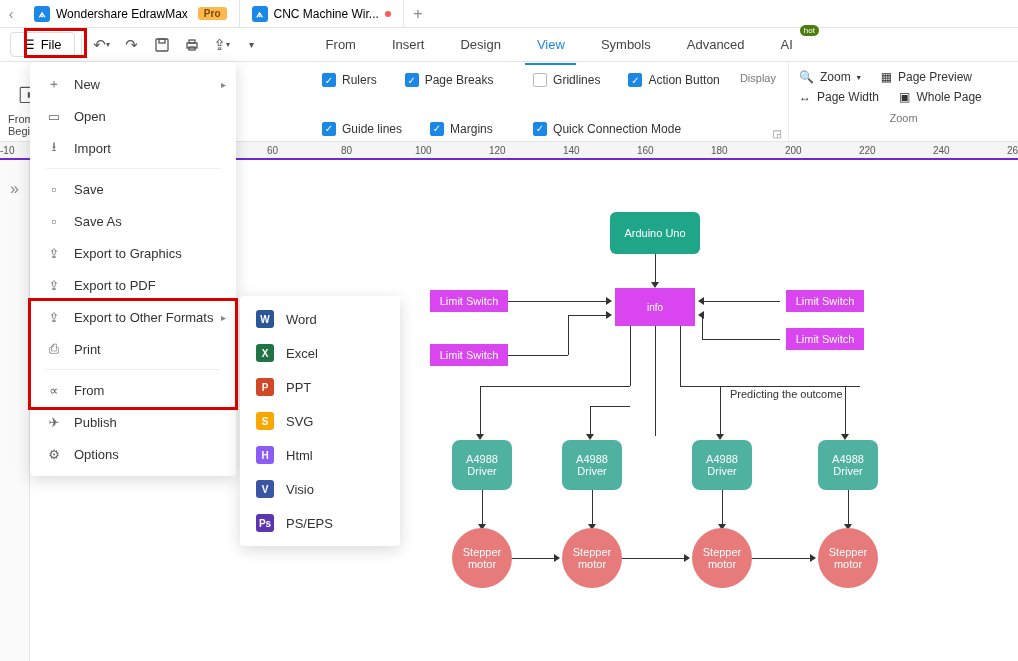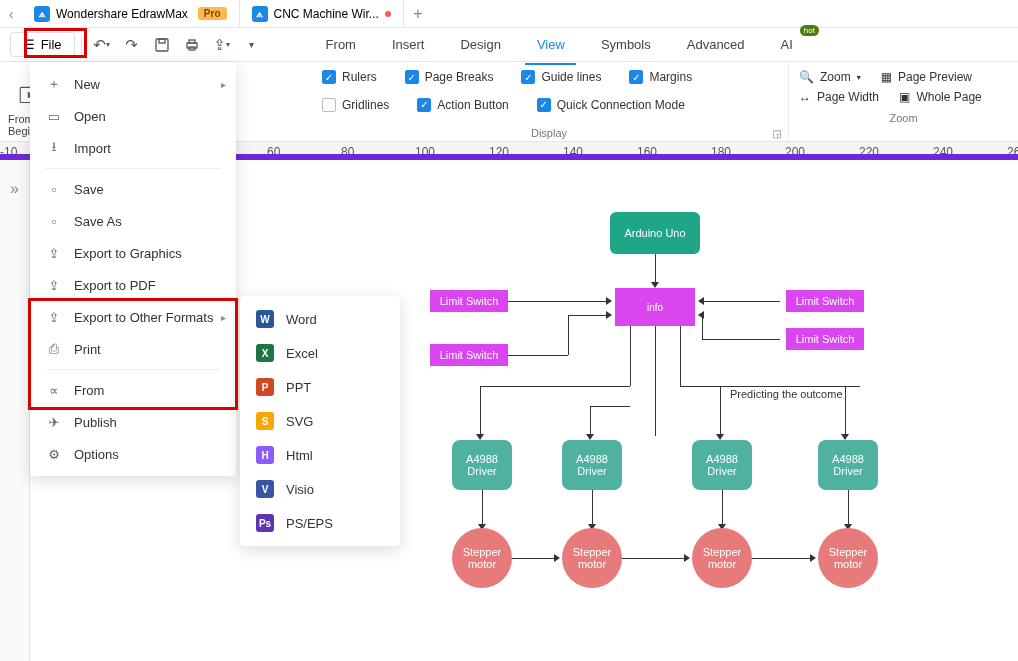--- a/index.html
+++ b/index.html
@@ -21,33 +21,33 @@
 .menutab { padding: 6px 18px; font-size: 13px; color: #444; cursor: pointer; position: relative; }
 .menutab.active { color: #1b87e6; }
 .menutab.active::after { content: ''; position: absolute; bottom: -7px; left: 10%; width: 80%; height: 2px; background: #1b87e6; }
 .hot-badge { position: absolute; top: -6px; right: -8px; background: #4d7c0f; color: #fff; font-size: 8px; padding: 1px 4px; border-radius: 6px; }
 .ribbon { height: 80px; display: flex; background: #fff; border-bottom: 1px solid #e5e5e5; }
 .ribbon-left { width: 310px; display: flex; }
 .ribbon-group { padding: 4px 8px; display: flex; flex-direction: column; justify-content: flex-end; align-items: center; font-size: 11px; color: #555; }
 .ribbon-group .grp-icons { display: flex; gap: 18px; margin-bottom: 6px; }
 .ribbon-group .grp-icon { display: flex; flex-direction: column; align-items: center; gap: 4px; font-size: 11px; color: #444; }
 .ribbon-group .grp-icon svg { width: 26px; height: 26px; }
-.ribbon-display { flex: 1; display: flex; flex-direction: column; justify-content: space-between; padding: 8px 12px 2px; position: relative; }
+.ribbon-display { flex: 1; display: flex; flex-direction: row; justify-content: space-between; padding: 8px 12px 2px; position: relative; }
 .check-row { display: flex; gap: 28px; flex-wrap: wrap; }
 .chk { display: flex; align-items: center; gap: 6px; font-size: 12px; color: #333; cursor: pointer; }
 .chk .box { width: 14px; height: 14px; border: 1px solid #1b87e6; border-radius: 2px; display: flex; align-items: center; justify-content: center; }
 .chk .box.checked { background: #1b87e6; }
 .chk .box.checked::after { content: '✓'; color: #fff; font-size: 10px; }
 .chk .box.unchecked { border-color: #bbb; }
 .grp-label { text-align: center; font-size: 11px; color: #777; margin-top: 2px; }
 .grp-corner { position: absolute; right: 6px; bottom: 2px; font-size: 10px; color: #888; cursor: pointer; }
 .ribbon-zoom { width: 230px; display: flex; flex-direction: column; padding: 8px 10px 2px; border-left: 1px solid #eee; }
 .zoom-row { display: flex; gap: 20px; margin-bottom: 6px; }
 .zoom-item { display: flex; align-items: center; gap: 6px; font-size: 12px; color: #333; cursor: pointer; }
-.ruler-h { height: 18px; background: #f5f5f5; border-bottom: 6px solid #6d28d9; display: flex; position: relative; overflow: hidden; font-size: 12px; color: #555; }
+.ruler-h { height: 18px; background: #f5f5f5; border-bottom: 2px solid #6d28d9; display: flex; position: relative; overflow: hidden; font-size: 10px; color: #555; }
 .ruler-h .tick { position: absolute; top: 3px; }
 .workspace { position: absolute; top: 160px; left: 0; right: 0; bottom: 0; background: #fff; }
 .leftbar { position: absolute; left: 0; top: 0; width: 30px; height: 100%; background: #fafafa; border-right: 1px solid #e5e5e5; display: flex; flex-direction: column; align-items: center; padding-top: 20px; gap: 20px; }
 .canvas { position: absolute; left: 30px; top: 0; right: 0; bottom: 0; background: #fff; }
 .node { position: absolute; display: flex; align-items: center; justify-content: center; font-size: 11px; color: #fff; text-align: center; padding: 4px; }
 .node.green { background: #1fa587; border-radius: 6px; }
 .node.blue { background: #d946ef; }
 .node.teal { background: #4fb1a0; border-radius: 8px; }
 .node.pink { background: #e77a7a; border-radius: 50%; }
 .edge { position: absolute; background: #333; }

